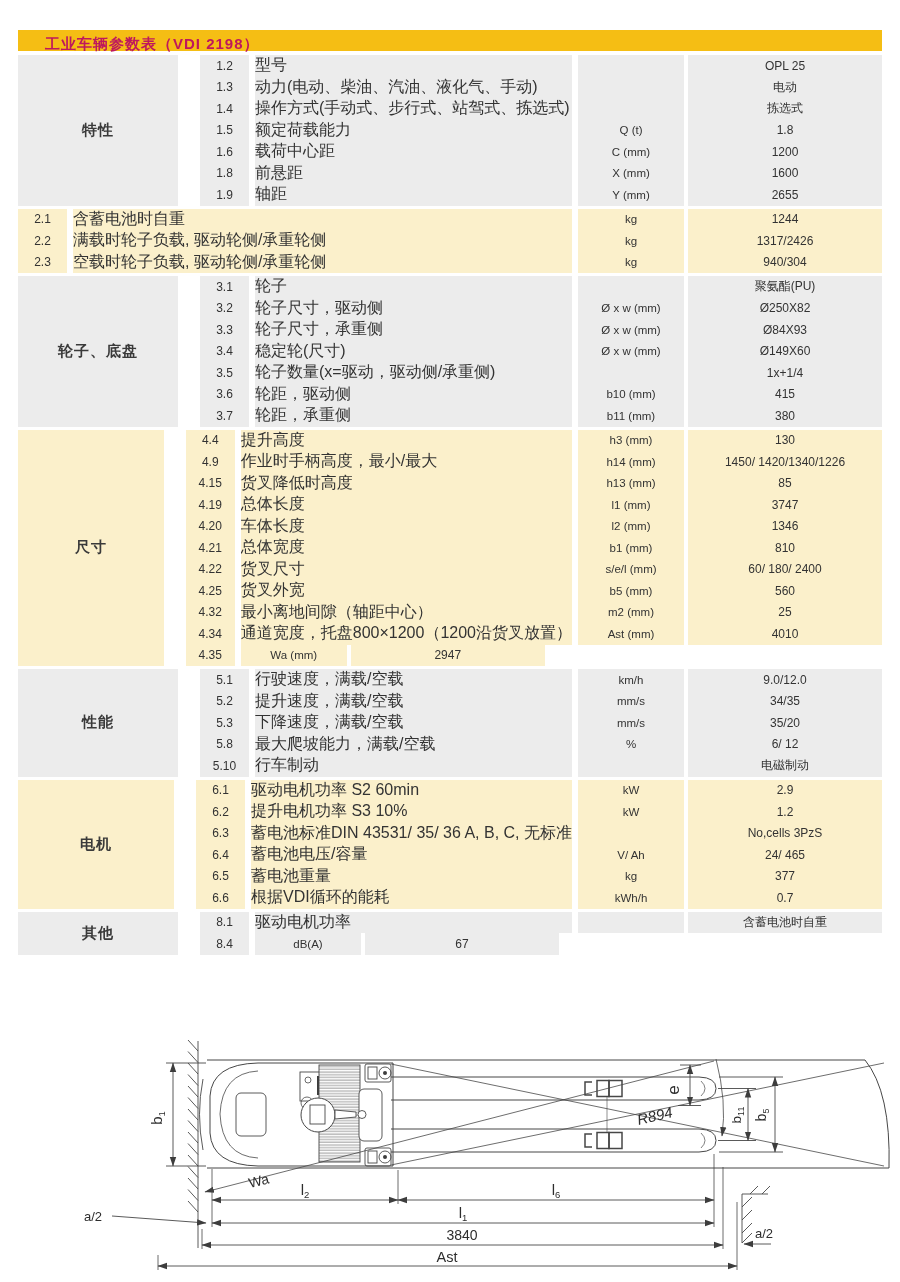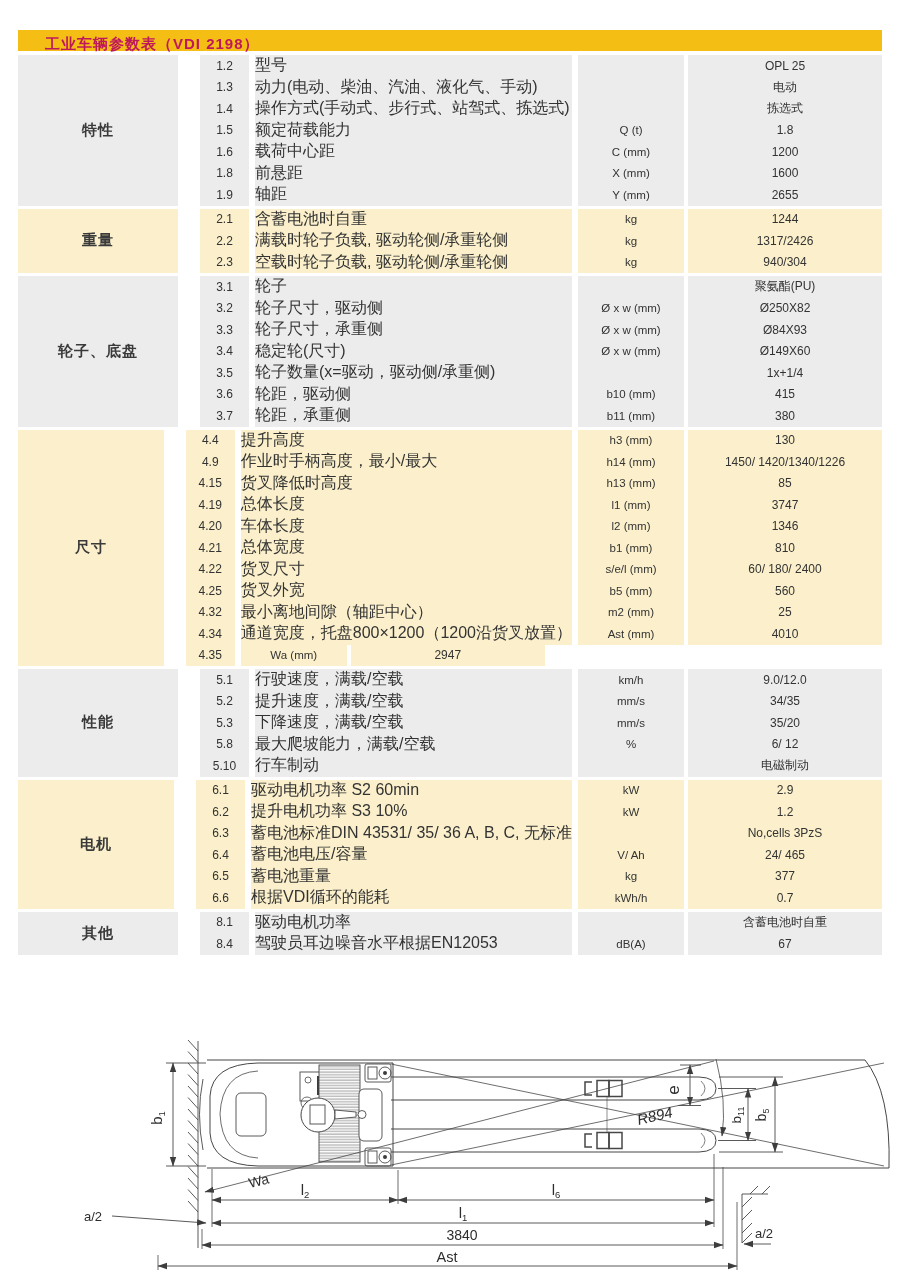--- a/index.html
+++ b/index.html
@@ -88,21 +88,20 @@
     <div class="row">
       <div class="cell c-no">1.9</div>
       <div class="cell c-desc">轴距</div>
       <div class="cell c-unit">Y (mm)</div>
       <div class="cell c-val">2655</div>
     </div>
   </div>
     </div>
 
     <div class="section cream">
-      <div class="cat">重量</div>
       <div class="rows">
     <div class="row">
       <div class="cell c-no">2.1</div>
       <div class="cell c-desc">含蓄电池时自重</div>
       <div class="cell c-unit">kg</div>
       <div class="cell c-val">1244</div>
     </div>
 
     <div class="row">
       <div class="cell c-no">2.2</div>
@@ -347,21 +346,20 @@
       <div class="rows">
     <div class="row">
       <div class="cell c-no">8.1</div>
       <div class="cell c-desc">驱动电机功率</div>
       <div class="cell c-unit"></div>
       <div class="cell c-val">含蓄电池时自重</div>
     </div>
 
     <div class="row">
       <div class="cell c-no">8.4</div>
-      <div class="cell c-desc">驾驶员耳边噪音水平根据EN12053</div>
       <div class="cell c-unit">dB(A)</div>
       <div class="cell c-val">67</div>
     </div>
   </div>
     </div>
   </div>
 
   <div class="diagram">
     <svg width="900" height="262" viewBox="0 0 900 262">
       <defs>

